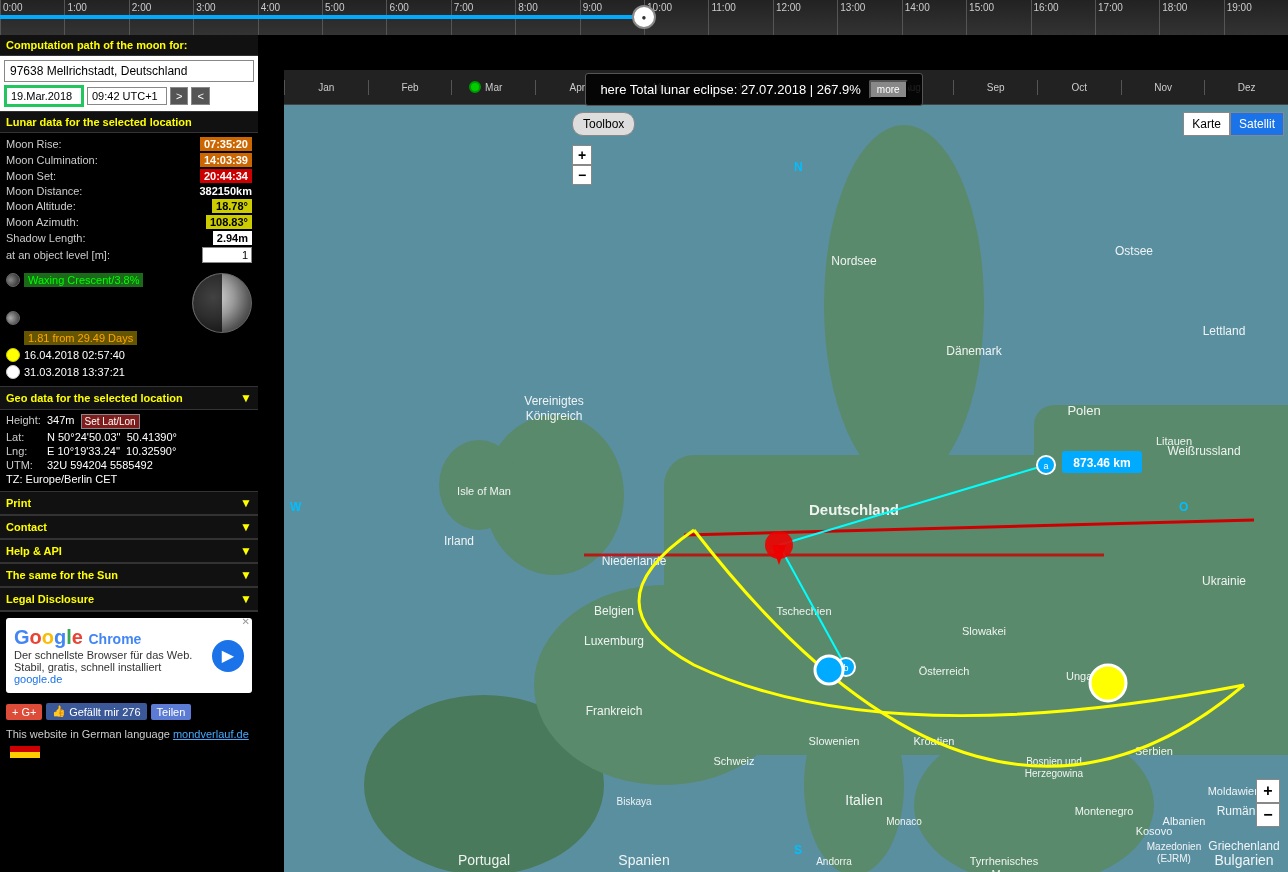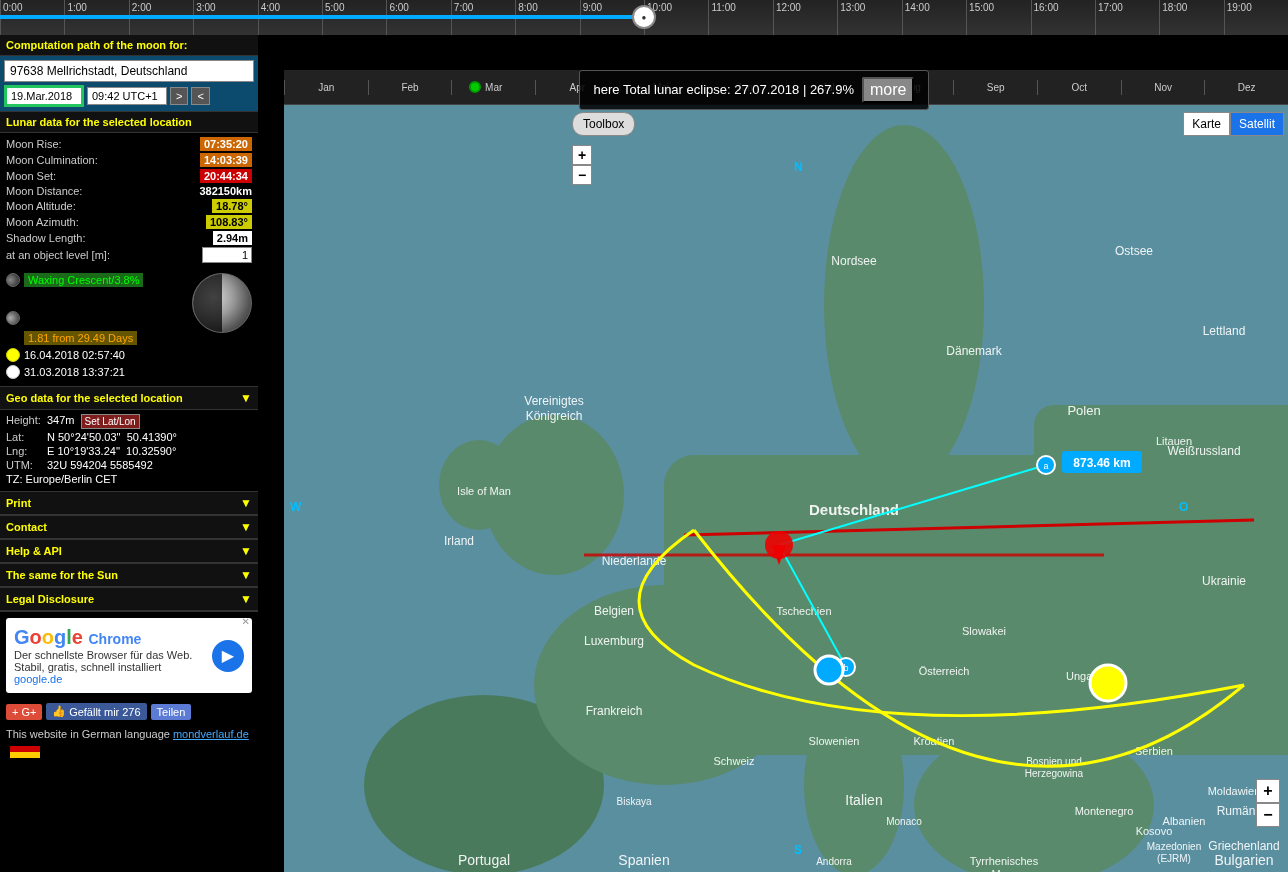--- a/index.html
+++ b/index.html
@@ -44,21 +44,21 @@
     
     .section-header {
       background: #111; color: #ff0; font-weight: bold; font-size: 11px;
       padding: 4px 6px; width: 100%; display: flex; justify-content: space-between;
       align-items: center; cursor: pointer; border-bottom: 1px solid #333;
     }
     .section-header .arrow { color: #ff0; font-size: 12px; }
 
     
     .location-area {
-      background: #0c4a6e; padding: 4px;
+      background: #ffffff; padding: 4px;
     }
     .location-input {
       width: 100%; background: #fff; color: #000; border: 1px solid #888;
       padding: 3px 5px; font-size: 12px; margin-bottom: 3px;
     }
     .date-row {
       display: flex; gap: 3px; align-items: center;
     }
     .date-input {
       background: #fff; color: #000; border: 3px solid #22c55e;
@@ -201,21 +201,21 @@
       position: absolute; top: 35px; left: 510px; width: 500px; height: 35px;
       display: flex; align-items: center; justify-content: center;
       z-index: 20;
     }
     .eclipse-text {
       background: rgba(0,0,0,0.85); color: #fff; padding: 6px 14px;
       font-size: 13px; border-radius: 3px; border: 1px solid #555;
       display: flex; align-items: center; gap: 8px;
     }
     .eclipse-more {
-      background: #888; color: #fff; padding: 2px 6px; font-size: 16px;
+      background: #888; color: #fff; padding: 2px 6px; font-size: 10px;
       border-radius: 2px; cursor: pointer;
     }
 
     
     #toolbox-btn {
       position: absolute; top: 42px; left: 288px; z-index: 30;
       background: #ddd; border: 1px solid #888; padding: 4px 10px;
       cursor: pointer; font-size: 12px; border-radius: 11px;
     }
 

